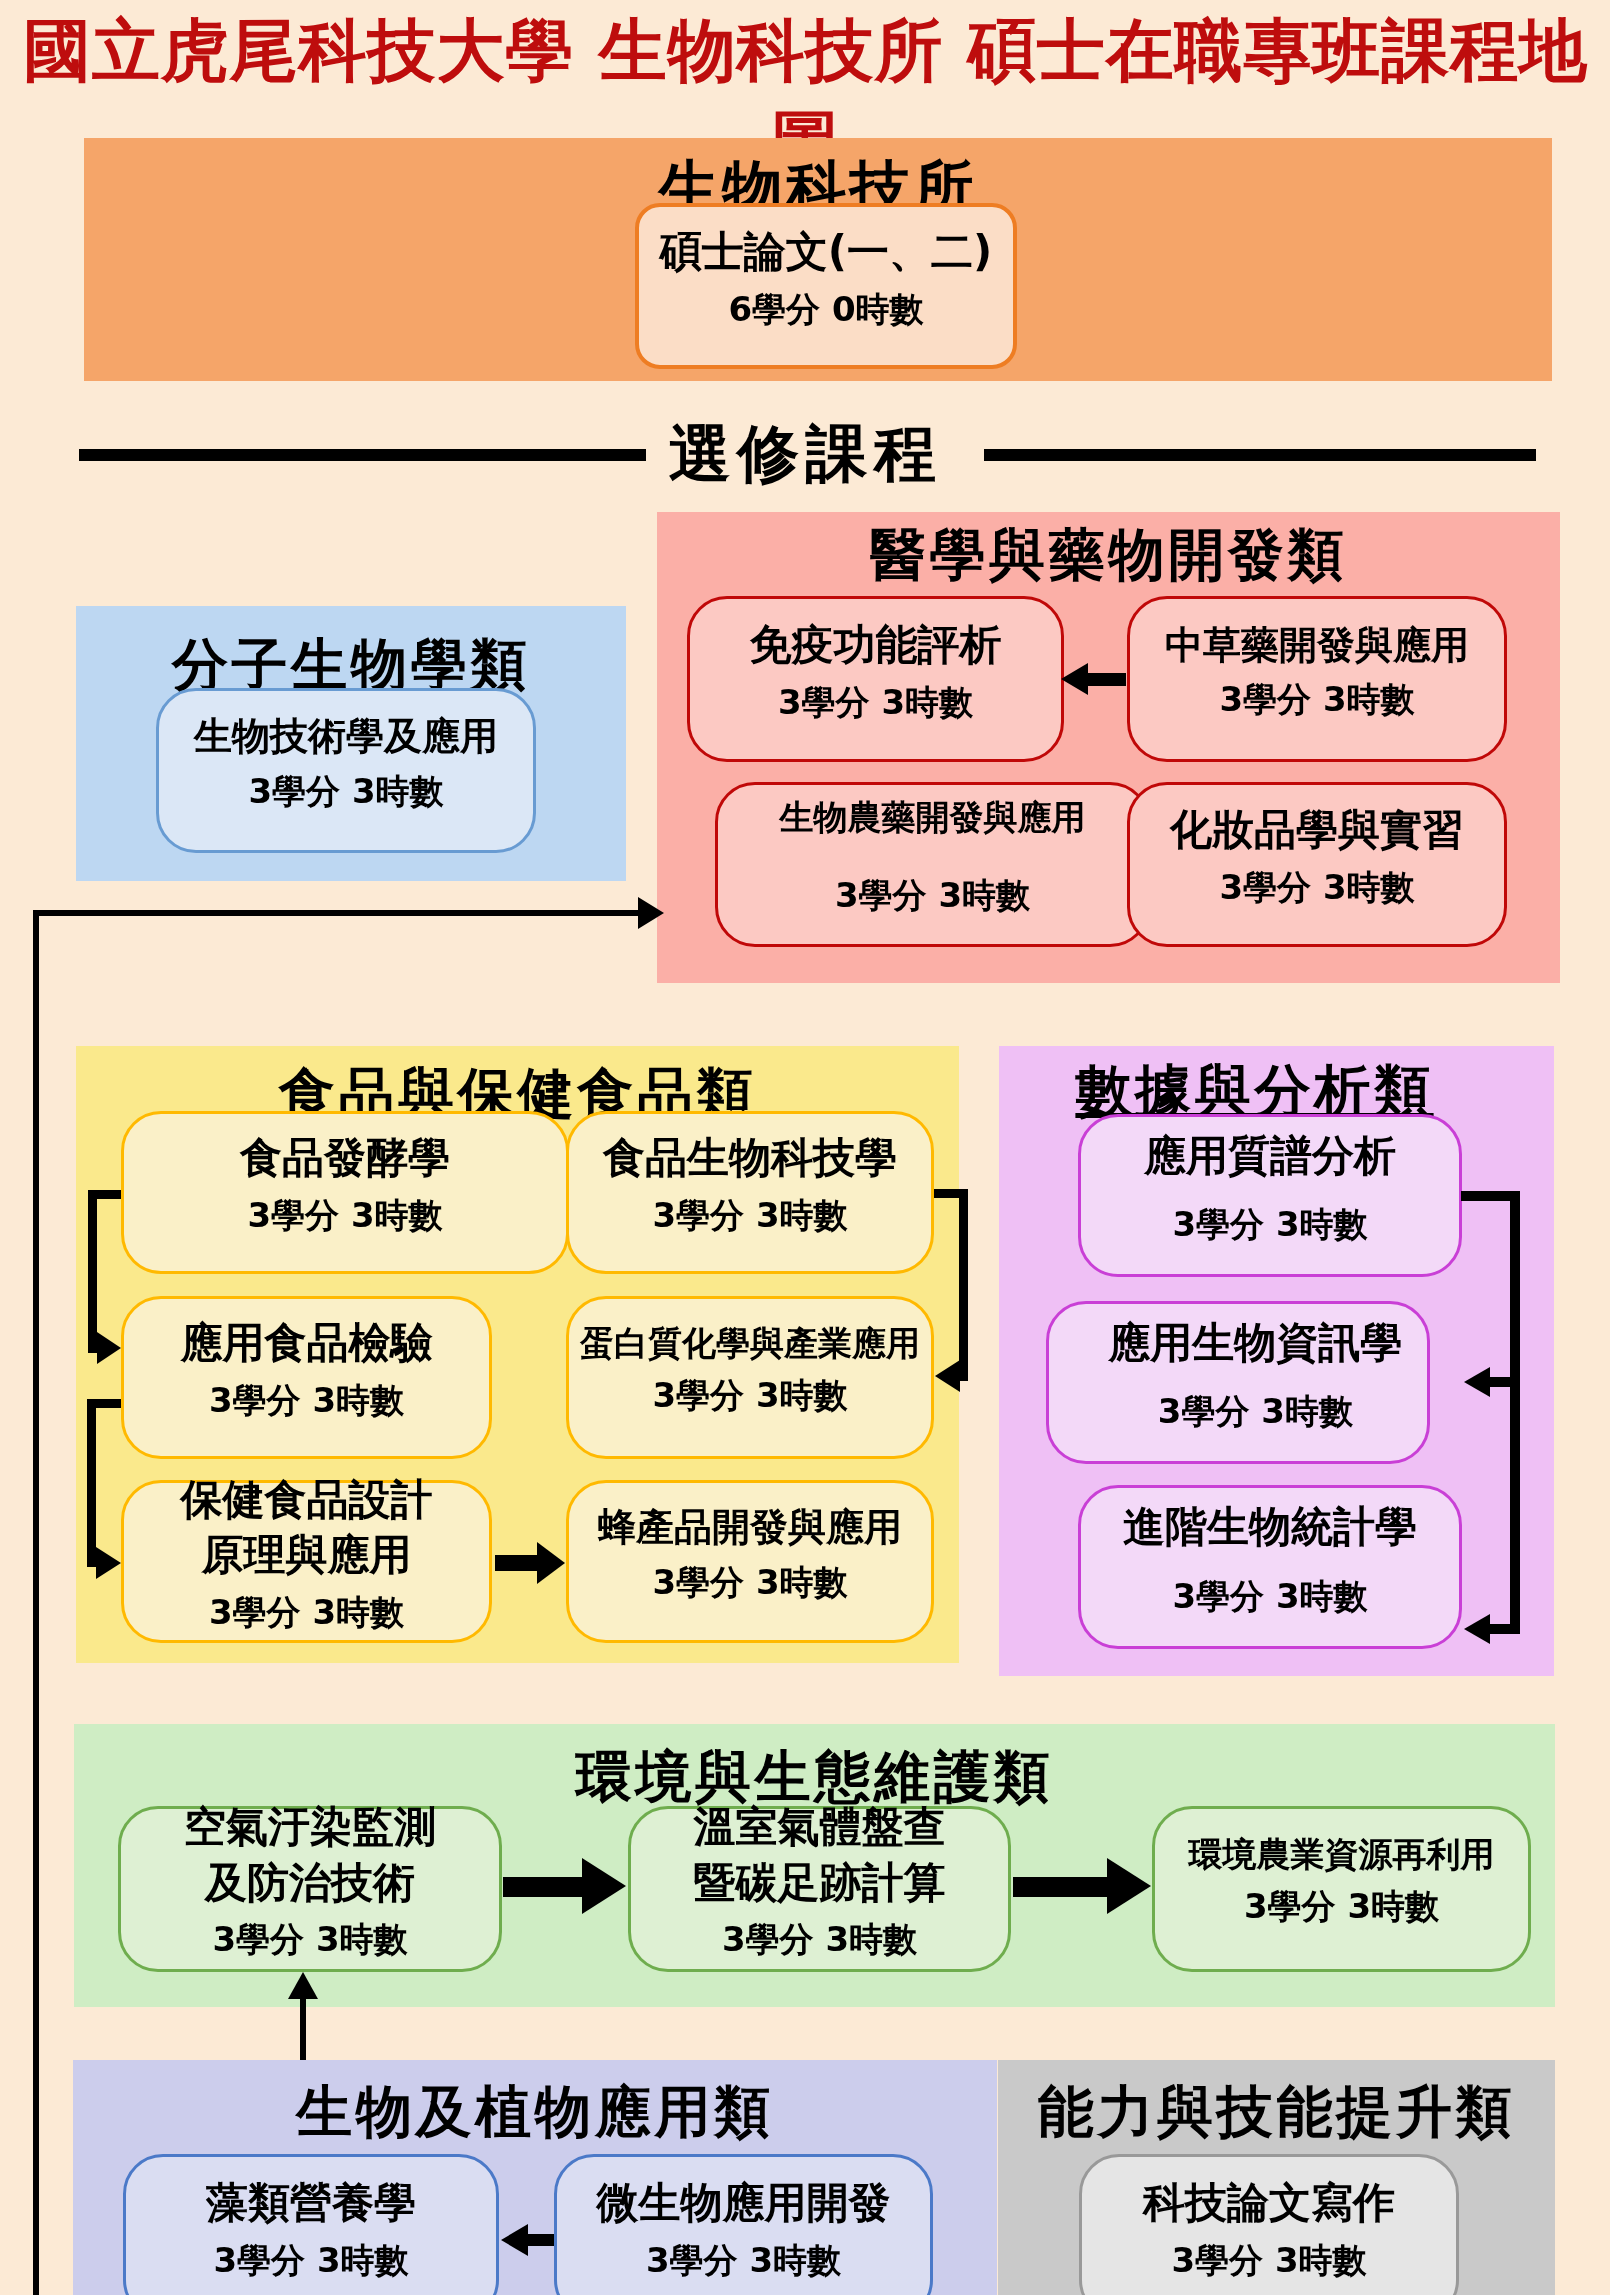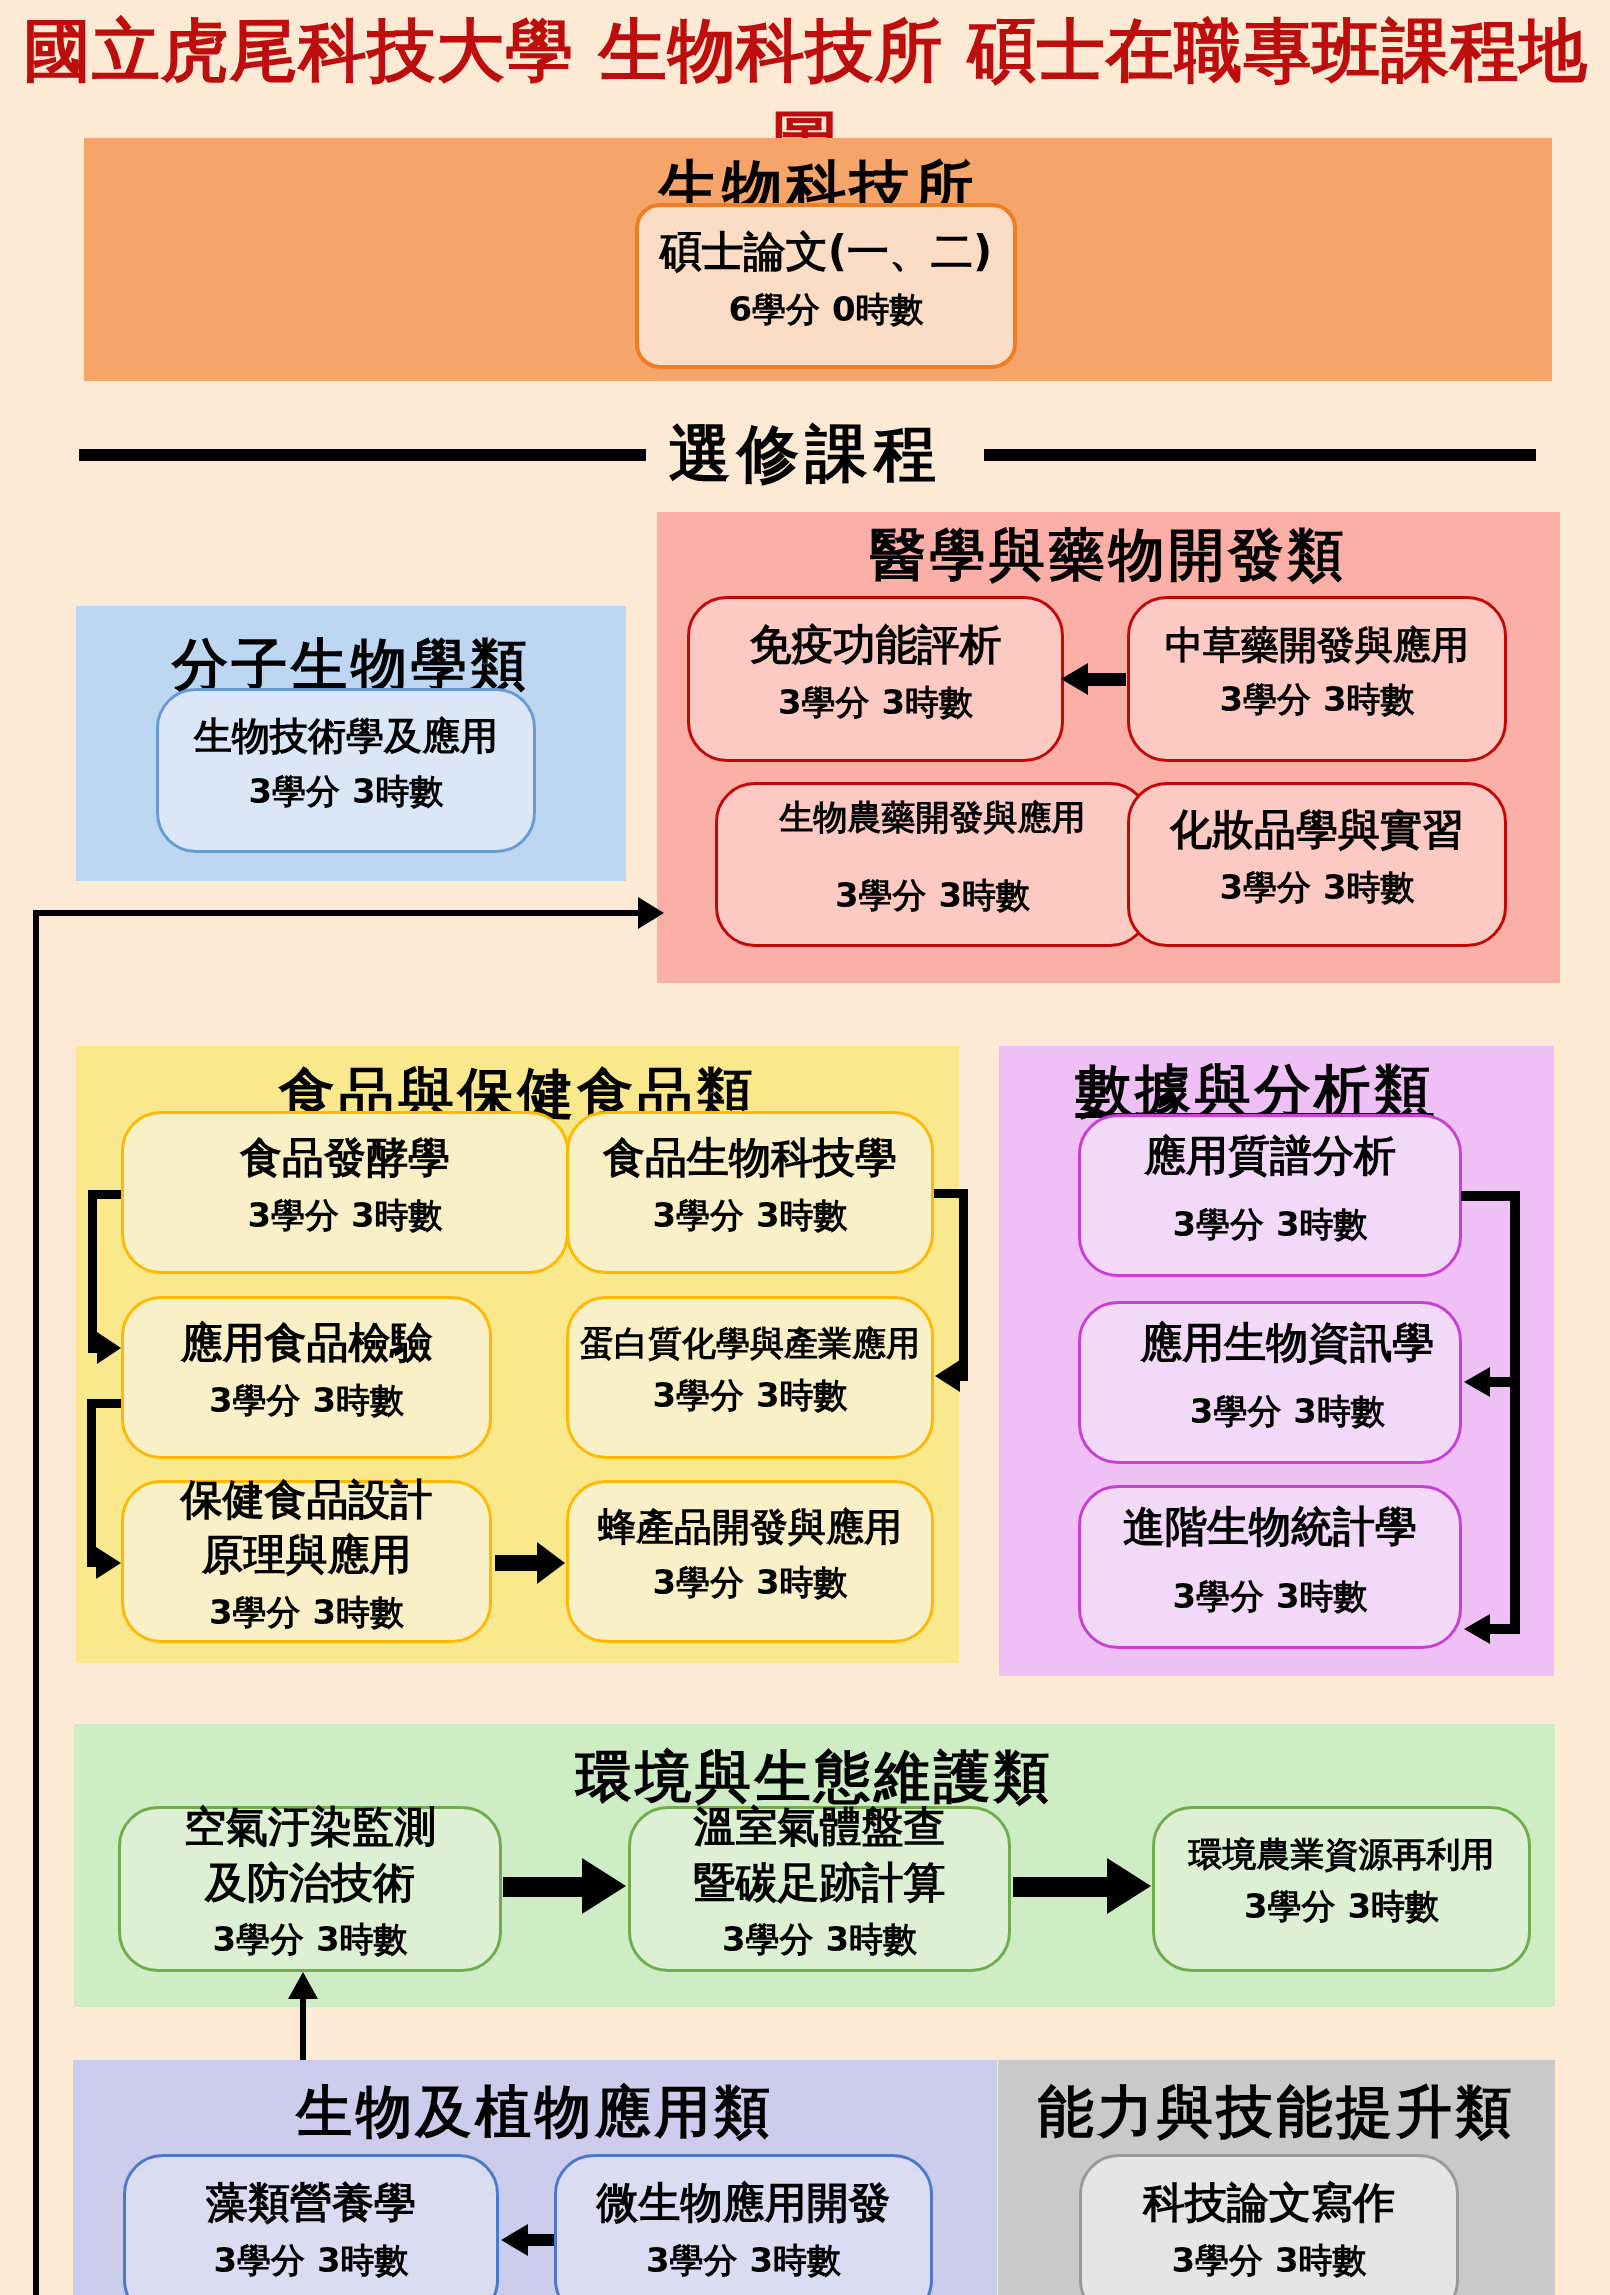--- a/index.html
+++ b/index.html
@@ -128,21 +128,21 @@
 
   <div class="line" style="left:495px;top:1555px;width:44px;height:15.6px;"></div>
   <div class="tri" style="left:537px;top:1542px;border-top:21px solid transparent;border-bottom:21px solid transparent;border-left:28.5px solid #000;"></div>
 
   <div class="panel data" style="left:999px;top:1046px;width:555px;height:630px;"></div>
   <div class="panel-title" style="left:999px;top:1054px;width:511px;text-decoration:underline;">數據與分析類</div>
   <div class="course data" style="left:1078px;top:1114px;width:384px;height:163px;">
     <div class="name">應用質譜分析</div>
     <div class="credits">3學分 3時數</div>
   </div>
-  <div class="course data" style="left:1078px;top:1301px;width:384px;height:163px;padding-left:43px;">
+  <div class="course data" style="left:1046px;top:1301px;width:384px;height:163px;padding-left:43px;">
     <div class="name">應用生物資訊學</div>
     <div class="credits">3學分 3時數</div>
   </div>
   <div class="course data" style="left:1078px;top:1485px;width:384px;height:164px;">
     <div class="name">進階生物統計學</div>
     <div class="credits">3學分 3時數</div>
   </div>
 
   <div class="line" style="left:1461px;top:1191px;width:59px;height:10px;"></div>
   <div class="line" style="left:1510px;top:1191px;width:10px;height:443px;"></div>

